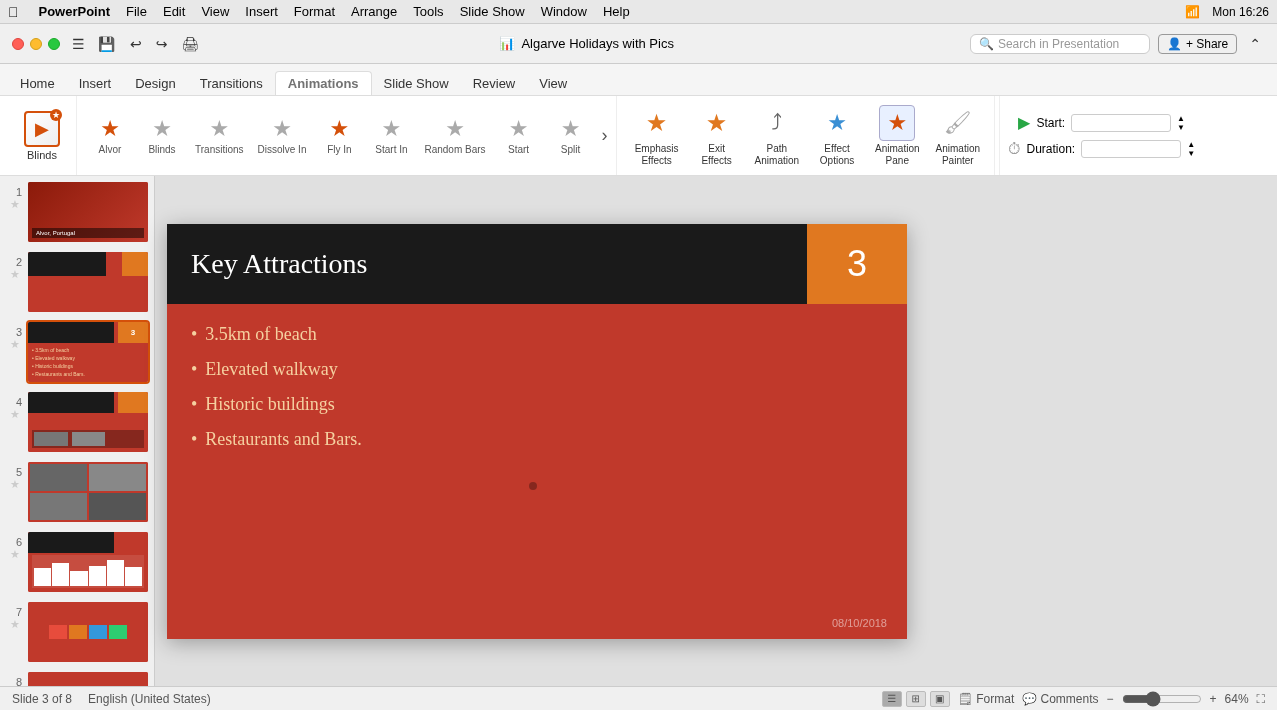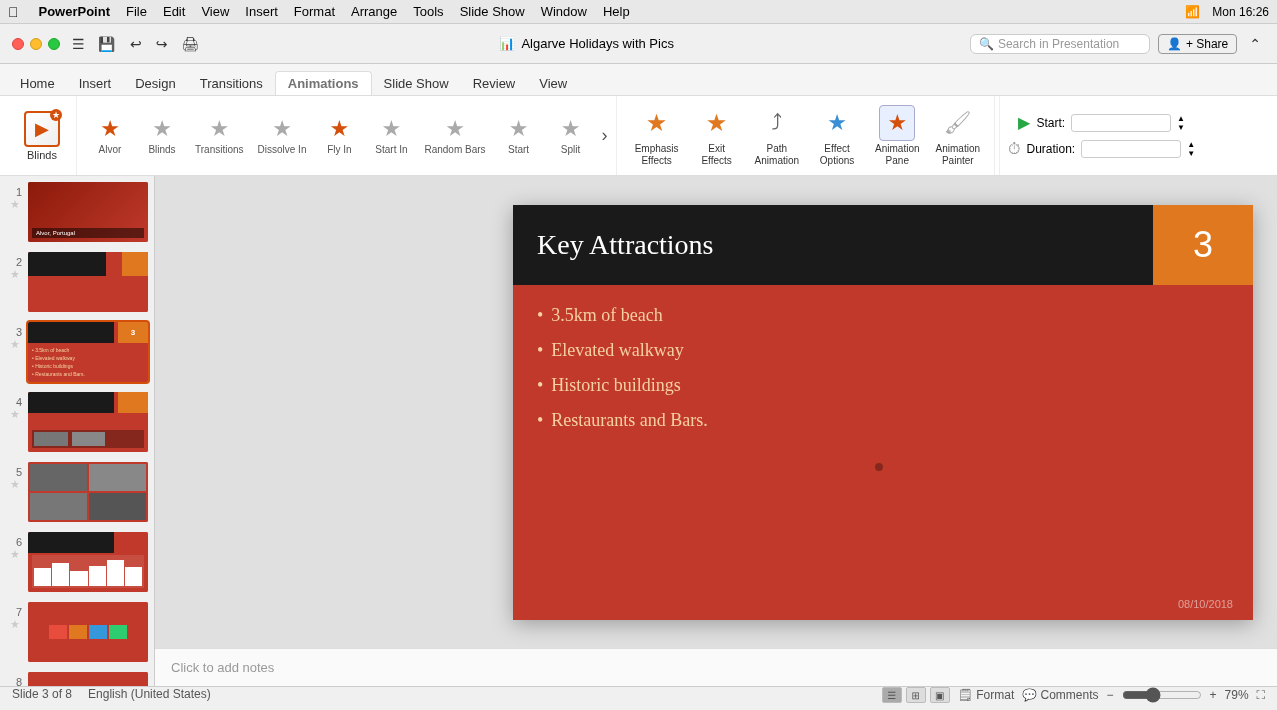--- a/index.html
+++ b/index.html
@@ -60,36 +60,36 @@
 
     
     .slide-panel { width: 155px; background: #f0f0f0; border-right: 1px solid #ccc; overflow-y: auto; padding: 4px; }
     .slide-thumb { display: flex; align-items: flex-start; gap: 4px; margin-bottom: 6px; cursor: pointer; padding: 2px; }
     .slide-num { font-size: 11px; color: #666; width: 14px; text-align: right; margin-top: 4px; }
     .slide-fav { font-size: 11px; color: #ccc; }
     .slide-img { flex: 1; background: #c0392b; border-radius: 2px; overflow: hidden; position: relative; }
     .slide-img.active { outline: 2px solid #d4500a; }
 
     
-    .canvas-area { flex: 1; background: #e0e0e0; display: flex; flex-direction: column; align-items: flex-end; justify-content: center; padding: 24px; }
+    .canvas-area { flex: 1; background: #e0e0e0; display: flex; flex-direction: column; align-items: flex-start; justify-content: center; padding: 12px; }
     .slide-canvas-main { width: 740px; height: 415px; background: #c0392b; position: relative; box-shadow: 0 4px 20px rgba(0,0,0,0.3); }
     .slide-header-bar { position: absolute; top: 0; left: 0; right: 100px; height: 80px; background: #1a1a1a; display: flex; align-items: center; padding: 0 24px; }
     .slide-title-text { color: #fff; font-size: 28px; font-weight: 400; font-family: Georgia, serif; }
     .slide-number-box { position: absolute; top: 0; right: 0; width: 100px; height: 80px; background: #e07820; display: flex; align-items: center; justify-content: center; }
     .slide-number-text { color: #fff; font-size: 36px; font-weight: 300; }
     .slide-bullets { position: absolute; top: 100px; left: 24px; }
     .slide-bullet { color: #f5d0a0; font-size: 18px; font-family: Georgia, serif; margin-bottom: 14px; display: flex; align-items: center; gap: 8px; }
     .slide-date { position: absolute; bottom: 10px; right: 20px; color: rgba(255,255,255,0.5); font-size: 11px; margin-top: 44px; }
     .cursor-dot { position: absolute; width: 8px; height: 8px; border-radius: 50%; background: rgba(0,0,0,0.3); pointer-events: none; }
 
     
     .notes-area { height: 38px; background: #fafafa; border-top: 1px solid #ddd; display: flex; align-items: center; padding: 0 16px; color: #999; font-size: 13px; cursor: text; }
 
     
-    .status-bar { height: 24px; background: #f0f0f0; border-top: 1px solid #ccc; display: flex; align-items: flex-start; padding: 0 12px; font-size: 12px; color: #555; gap: 16px; }
+    .status-bar { height: 24px; background: #f0f0f0; border-top: 1px solid #ccc; display: flex; align-items: center; padding: 0 12px; font-size: 12px; color: #555; gap: 16px; }
     .status-right { margin-left: auto; display: flex; align-items: center; gap: 8px; }
     .zoom-slider { width: 80px; accent-color: #555; }
     .view-btns { display: flex; gap: 4px; }
     .view-btn { width: 20px; height: 16px; background: #ddd; border: 1px solid #bbb; border-radius: 2px; cursor: pointer; display: flex; align-items: center; justify-content: center; font-size: 10px; }
     .view-btn.active { background: #aaa; }
 
     
     .thumb-slide { width: 100%; height: 60px; position: relative; overflow: hidden; }
     .thumb-dark { background: #1a1a1a; position: absolute; top: 0; left: 0; width: 60%; height: 35%; }
     .thumb-orange { background: #e07820; position: absolute; top: 0; right: 0; width: 25%; height: 35%; }
@@ -427,36 +427,33 @@
             <span>Restaurants and Bars.</span>
           </div>
         </div>
 
         <div class="slide-date">08/10/2018</div>
 
         <div class="cursor-dot" style="left: 362px; top: 258px;"></div>
       </div>
     </div>
 
-    <div class="notes-area">
-      <span>Click to add notes</span>
-    </div>
   </div>
 </div>
 
 <div class="status-bar">
   <span>Slide 3 of 8</span>
   <span>English (United States)</span>
   <div class="status-right">
     <div class="view-btns">
       <div class="view-btn active">☰</div>
       <div class="view-btn">⊞</div>
       <div class="view-btn">▣</div>
     </div>
     <span>🗒 <span>Format</span></span>
     <span>💬 <span>Comments</span></span>
     <span>−</span>
     <input type="range" class="zoom-slider" min="10" max="200" value="79" style="">
     <span>+</span>
-    <span>79%</span>
+    <span>64%</span>
     <span>⛶</span>
   </div>
 </div>
 
 </body></html>

